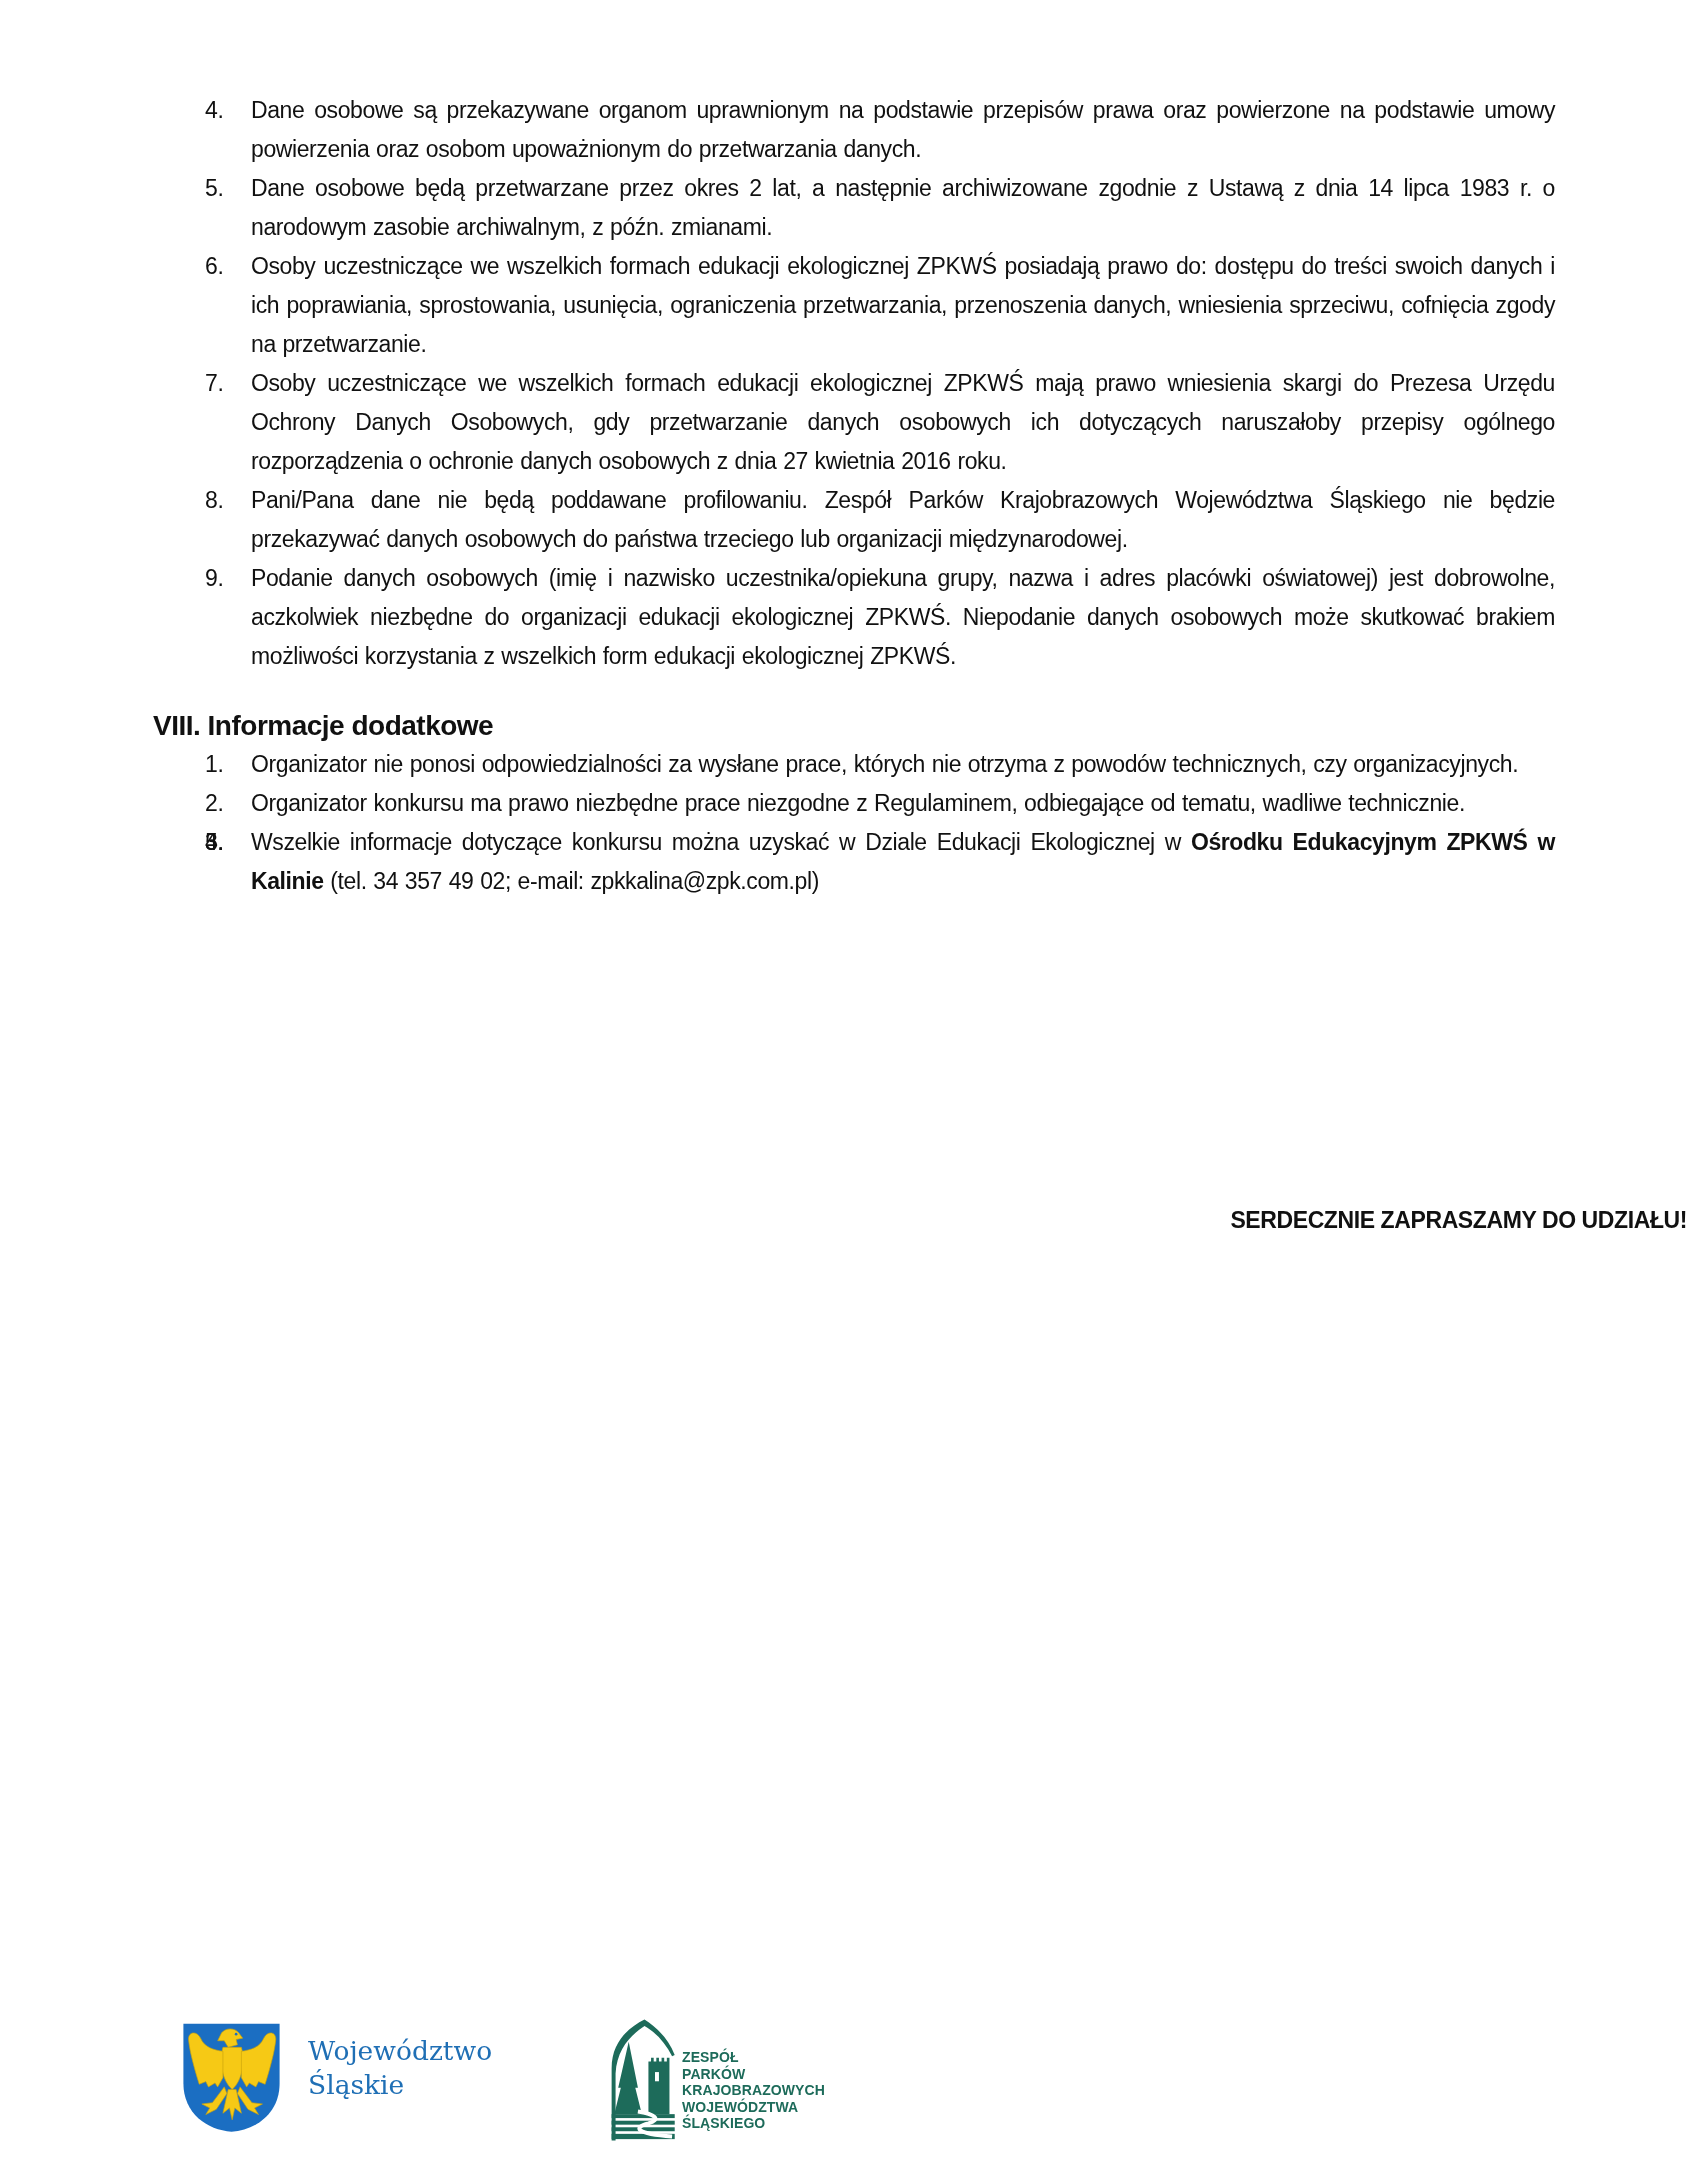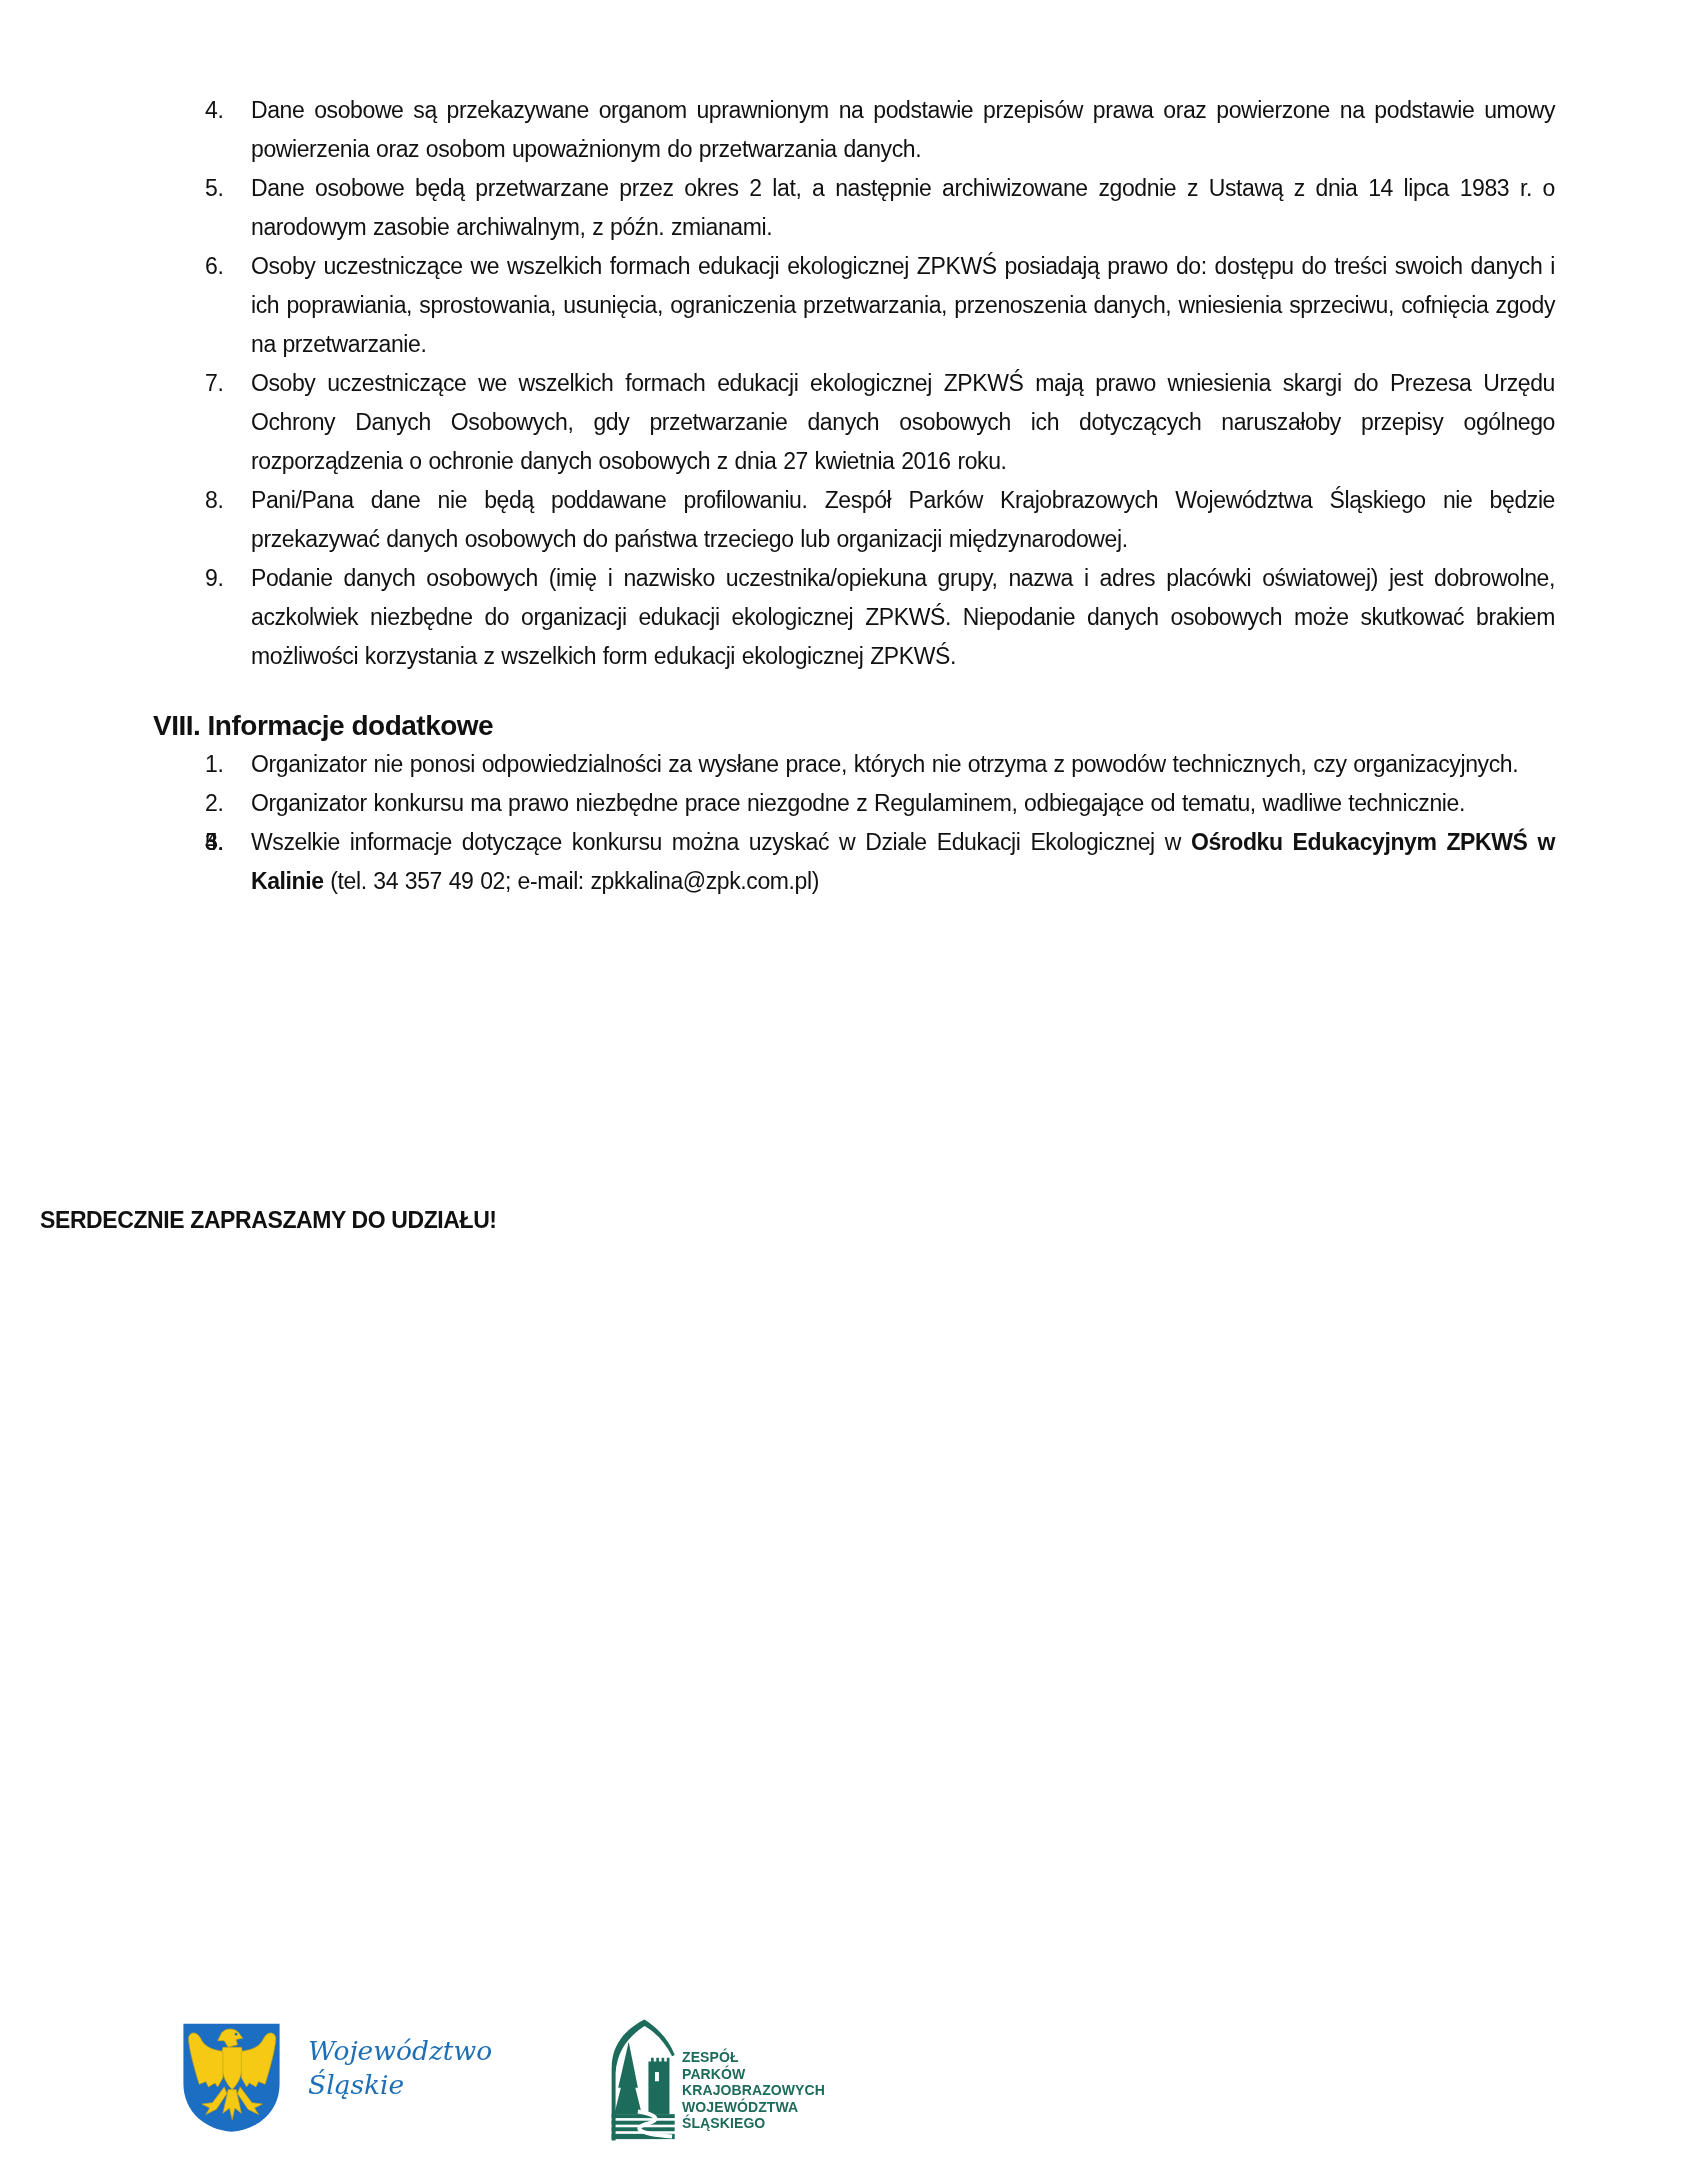--- a/index.html
+++ b/index.html
@@ -10,23 +10,23 @@
     ol.list { list-style: none; margin: 0; padding: 0; }
     ol.list li { position: relative; padding-left: 99px; font-size: 23px; line-height: 39px;
                  text-align: justify; letter-spacing: -0.4px; word-spacing: 0.7px; }
     ol.list li .num { position: absolute; left: 53px; top: 0; }
     .first-list { top: 91px; }
     .section-heading { position: absolute; left: 153px; top: 707px; font-size: 28px; font-weight: bold;
                        letter-spacing: -0.5px; line-height: 38px; }
     .second-list { top: 745px; }
     .second-list li { padding-left: 99px; }
     b { font-weight: bold; }
-    .closing { position: absolute; left: 0; width: 1687px; top: 1207px; text-align: left; font-size: 23px;
+    .closing { position: absolute; left: 0; width: 1687px; top: 1207px; text-align: right; font-size: 23px;
                font-weight: bold; letter-spacing: -0.4px; padding-left: 40px; box-sizing: border-box; }
-    .logo-wojewodztwo { position: absolute; left: 182px; top: 2021px; width: 324px; height: 116px; font-style: italic; }
+    .logo-wojewodztwo { position: absolute; left: 182px; top: 2021px; width: 324px; height: 116px; }
     .logo-wojewodztwo .shield { position: absolute; left: 0; top: 0; width: 99px; height: 112px; }
     .logo-wojewodztwo .wtext { position: absolute; left: 126px; top: 13.2px; font-family: "DejaVu Serif", serif;
                                color: #1f6fb5; font-size: 26.5px; line-height: 34px; }
     .logo-zpk { position: absolute; left: 609px; top: 2015px; width: 192px; height: 126px; }
     .logo-zpk .mark { position: absolute; left: 0; top: 0; width: 69px; height: 126px; }
     .logo-zpk .ztext { position: absolute; left: 73px; top: 34px; color: #1d6b5a; font-weight: bold;
                        font-size: 14px; line-height: 16.5px; letter-spacing: 0.1px; }
   </style>
 </head>
 <body>

